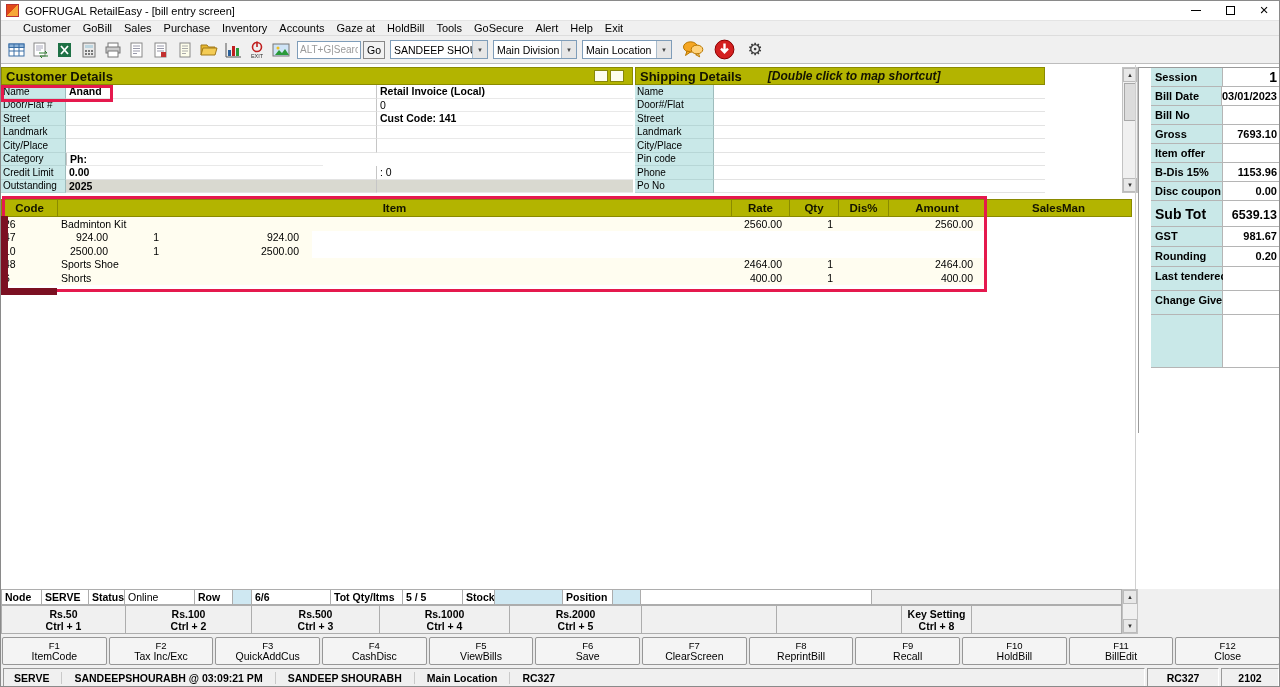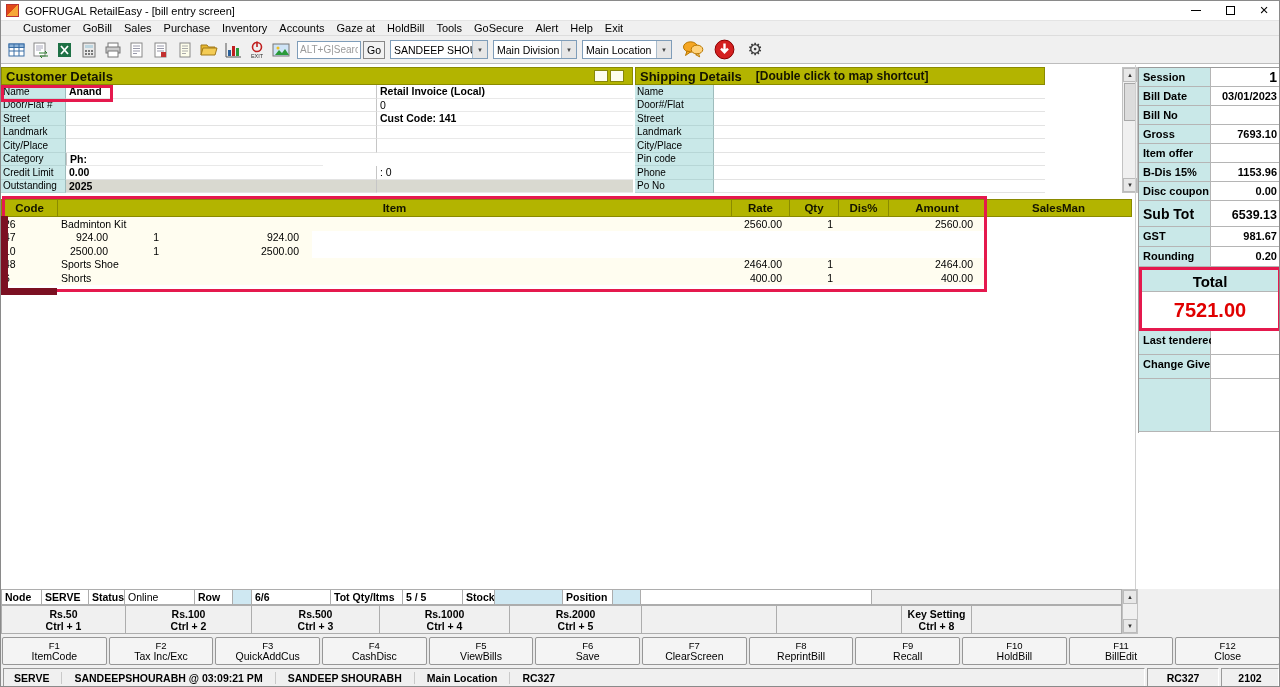--- a/index.html
+++ b/index.html
@@ -44,21 +44,21 @@
                  display:flex; align-items:center; justify-content:center; }
   .combo-arrow::after { content:'▼'; font-size:6px; color:#444; }
   .c-user { width:98px; } .c-div { width:84px; } .c-loc { width:90px; }
   .tb-right { margin-left:9px; display:flex; align-items:center; gap:7px; }
   .gear { font-size:17px; color:#3c3c3c; line-height:17px; }
 
   
   .sec-header { position:absolute; height:18px; background:#b3b400; color:#141400;
                 font-weight:bold; font-size:13px; display:flex; align-items:center;
                 padding:0 4px; border:1px solid #8a8a00; }
-  .sec-hint { font-weight:bold; font-size:12px; margin-left:14px; }
+  .sec-hint { font-weight:bold; font-size:12px; margin-left:26px;font-style:italic; }
   .hdr-cells { margin-left:auto; display:flex; margin-right:4px; }
   .hdr-cells i { width:14px; height:12px; background:#fdfdee; border:1px solid #87870a; margin-left:2px; }
 
   
   .cust-rows { position:absolute; left:0; top:84px; width:632px; background:#fff; }
   .crow { display:flex; height:13.5px; }
   .clabel { width:65px; background:#c9e8e8; border-right:1px solid #9ebcbc;
             border-bottom:1px solid #b7d6d6; font-size:10px; padding:0 2px;
             display:flex; align-items:center; white-space:nowrap; }
   .cvalue { width:310px; border-bottom:1px solid #e3e3e3; padding:0 3px; font-weight:bold;
@@ -96,21 +96,21 @@
   .ic { padding:0 3px; display:flex; align-items:center; font-size:10.5px;
         background:#fffdf0; overflow:hidden; white-space:nowrap; }
   .ic.r { justify-content:flex-end; }
   .ic.sman { background:#fff; }
   .w-code{width:57px;} .w-item{width:674px;} .w-rate{width:58px;} .w-qty{width:49px;}
   .w-dis{width:50px;} .w-amt{width:97px;} .w-sman{width:146px;}
   .itrow .w-rate{padding-right:8px;} .itrow .w-qty{padding-right:6px;} .itrow .w-amt{padding-right:13px;}
 
   
   .panel { position:absolute; left:1137px; top:66px; width:143px; height:366px;
-           border-left:1px solid #9a9a9a; border-top:1px solid #9a9a9a; background:#fff; }
+           border-left:1px solid #9a9a9a; border-top:1px solid #9a9a9a; background:#fff;padding-left:12px; }
   .prow { display:flex; height:19px; border-bottom:1px solid #b5b5b5; }
   .plabel { width:72px; background:#c9e8e8; font-weight:bold; font-size:11px;
             padding:3px 0 0 4px; border-right:1px solid #b5b5b5; white-space:nowrap; }
   .pvalue { flex:1; text-align:right; font-weight:bold; font-size:11px; padding:3px 4px 0 0; background:#fff; }
   .prow.session .pvalue { font-size:14px; padding-top:1px; }
   .prow.subtot { height:26px; }
   .prow.subtot .plabel { font-size:14px; padding-top:5px; }
   .prow.subtot .pvalue { font-size:12.5px; padding-top:7px; }
   .prow.h20 { height:20px; }
   .total-block { height:64px; border:3px solid #e5194d; border-bottom-width:3px; background:#fff; }
@@ -510,24 +510,20 @@
       <span class="pvalue">6539.13</span>
     </div>
     <div class="prow h20">
       <span class="plabel">GST</span>
       <span class="pvalue">981.67</span>
     </div>
     <div class="prow h20">
       <span class="plabel">Rounding</span>
       <span class="pvalue">0.20</span>
     </div>
-    <div class="total-block">
-      <div class="total-label">Total</div>
-      <div class="total-value">7521.00</div>
-    </div>
     <div class="prow tall">
       <span class="plabel">Last tendered</span>
       <span class="pvalue"></span>
     </div>
     <div class="prow tall">
       <span class="plabel">Change Given</span>
       <span class="pvalue"></span>
     </div>
     <div class="prow trail">
       <span class="plabel"></span>

